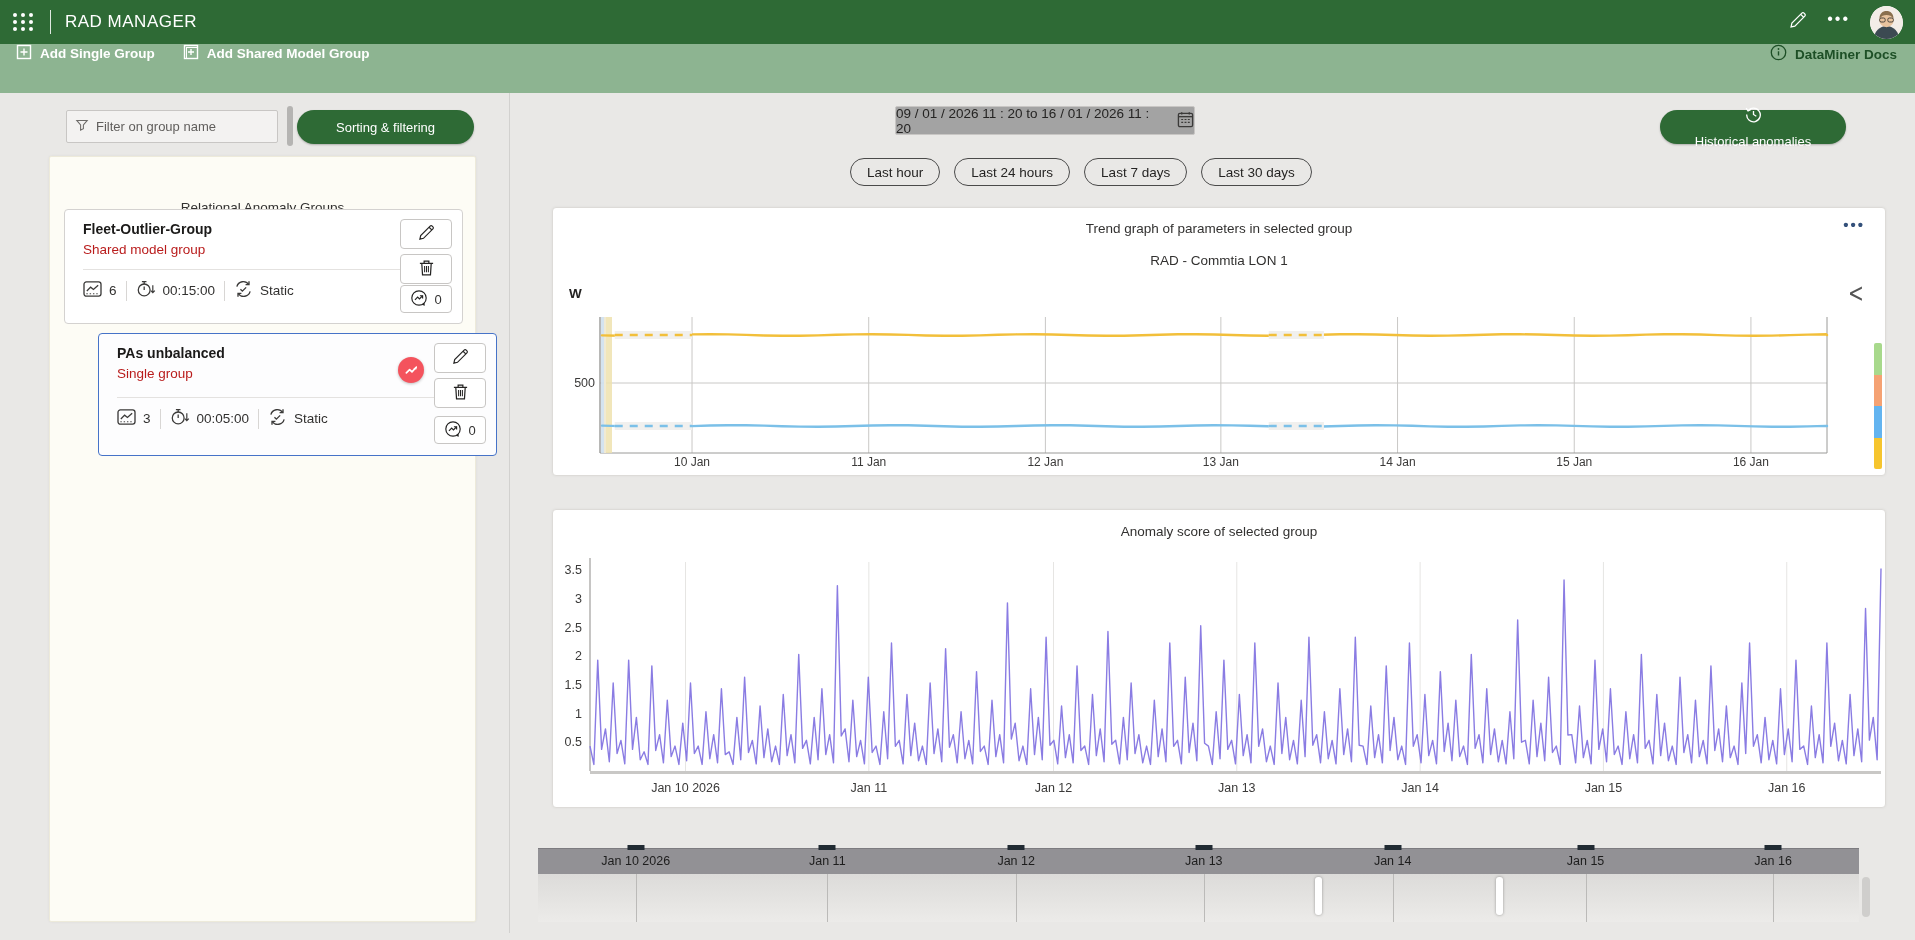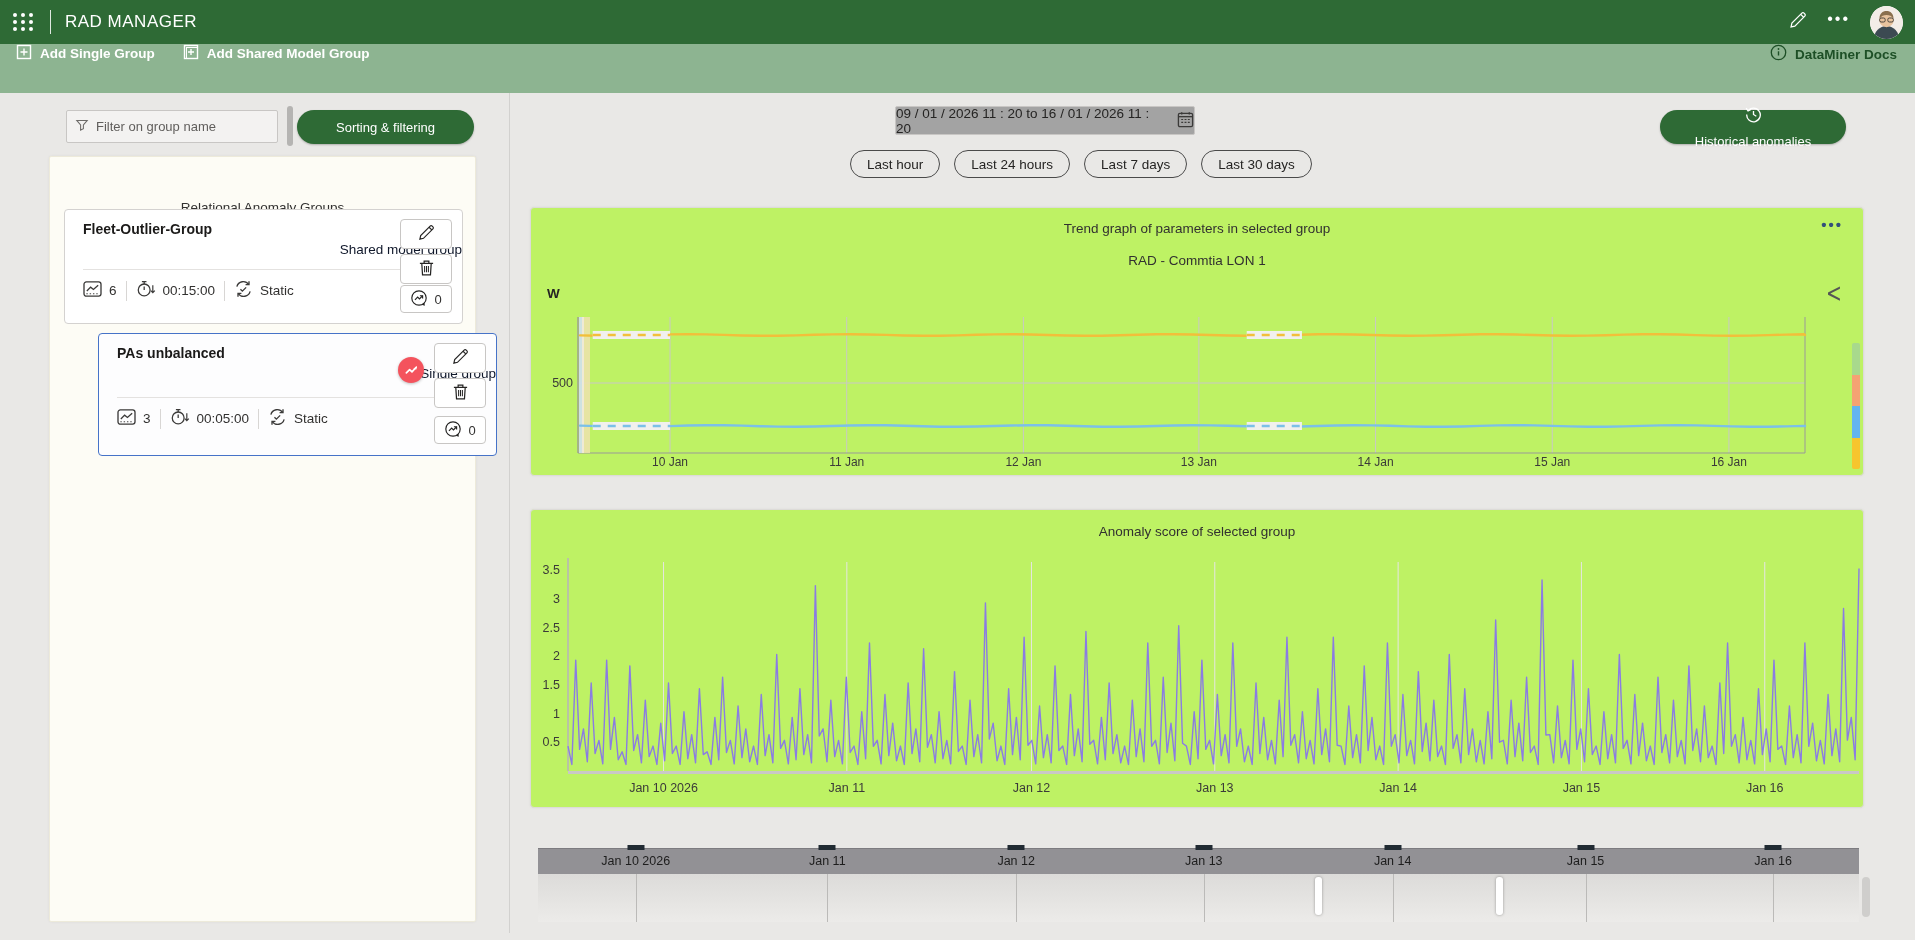--- a/index.html
+++ b/index.html
@@ -32,36 +32,36 @@
   .grip { position:absolute; left:287px; top:106px; width:6px; height:40px; background:#b5b4b2; border-radius:3px; }
   .green-pill { background:#2e6a35; color:#fff; border:none; border-radius:17px; font-size:13px; font-family:inherit; cursor:pointer; display:flex; align-items:center; justify-content:center; gap:8px; box-shadow:0 1px 2px rgba(0,0,0,.25); }
   .sorting-btn { position:absolute; left:297px; top:110px; width:177px; height:34px; }
   .hist-btn { position:absolute; left:1660px; top:110px; width:186px; height:34px;flex-direction:column; }
 
   .group-panel { position:absolute; left:49px; top:156px; width:427px; height:766px; background:#fdfcf5; border:1px solid #edeada; border-radius:2px; box-shadow:0 0 3px rgba(0,0,0,.06); }
   .panel-heading { text-align:center; font-size:13.5px; color:#323130; padding-top:15px;margin-top:28px; }
   .group-card { position:absolute; left:14px; width:399px; background:#fff; border:1px solid #d4d2d0; border-radius:4px; padding:11px 0 10px 18px; }
   .group-card.selected { border:1.5px solid #4673c8;margin-left:34px; }
   .card-title { font-size:14px; font-weight:700; color:#1b1a19; }
-  .card-sub { font-size:13.5px; color:#0f172a; margin-top:5px;text-align:right; }
+  .card-sub { font-size:13.5px; color:#b91c1c; margin-top:5px; }
   .card-divider { height:1px; background:#e4e2e0; margin:12px 0 10px -0px; width:368px; }
   .stats-row { display:flex; align-items:center; gap:9px; font-size:13.5px; color:#323130; }
   .stat { display:flex; align-items:center; gap:7px; }
   .stat-sep { width:1px; height:20px; background:#d8d6d4; }
   .mini-btn { position:absolute; width:52px; height:30px; background:#fff; border:1px solid #c8c6c4; border-radius:4px; display:flex; align-items:center; justify-content:center; cursor:pointer; }
   .count-btn { position:absolute; width:52px; height:28px; right:10px; background:#fff; border:1px solid #c8c6c4; border-radius:4px; display:flex; align-items:center; justify-content:center; gap:6px; font-size:13px; color:#323130; cursor:pointer; }
   .alert-badge { position:absolute; left:299px; top:23px; width:26px; height:26px; background:#f4535d; border-radius:50%; display:flex; align-items:center; justify-content:center; box-shadow:0 1px 3px rgba(0,0,0,.25); }
 
   
   .date-box { position:absolute; left:895px; top:106px; width:300px; height:29px; background:#a3a3a3; border:1px solid #c8c6c4; border-radius:2px; display:flex; align-items:center; justify-content:center; gap:10px; font-size:13.5px; color:#252423; cursor:pointer; }
-  .quick-row { position:absolute; left:850px; top:150px; display:flex; gap:14px; }
+  .quick-row { position:absolute; left:850px; top:158px; display:flex; gap:14px; }
   .quick-pill { height:28px; padding:0 16px; border:1.4px solid #4a4a4a; border-radius:14px; background:transparent; font-size:13.5px; color:#252423; font-family:inherit; cursor:pointer; }
 
   
-  .chart-panel { position:absolute; left:530px; width:1334px; background:#bef264; border:1px solid #dddbd8; border-radius:4px; box-shadow:0 0 3px rgba(0,0,0,.05); }
+  .chart-panel { position:absolute; left:552px; width:1334px; background:#ffffff; border:1px solid #dddbd8; border-radius:4px; box-shadow:0 0 3px rgba(0,0,0,.05); }
   #trend-panel { top:207px; height:269px; }
   #anomaly-panel { top:509px; height:299px; }
   .chart-title { position:absolute; left:0; width:100%; text-align:center; font-size:13.5px; color:#323130; }
   .panel-menu { position:absolute; right:20px; top:8px; color:#33507a; font-size:15px; font-weight:700; letter-spacing:2px; cursor:pointer; }
   .collapse-chev { position:absolute; right:21px; top:73px; color:#555; font-size:19px; cursor:pointer; font-family:"DejaVu Sans",sans-serif; transform:scaleY(1.4); }
   .ylabel { position:absolute; left:16px; top:78px; font-size:13.5px; font-weight:700; color:#252423; }
   .ytick-500 { position:absolute; left:12px; top:168px; width:30px; text-align:right; font-size:12.5px; color:#3b3a39; }
   .legend-bar { position:absolute; left:1321px; top:135px; width:8px; height:126px; border-radius:2px; overflow:hidden; display:flex; flex-direction:column; }
   .legend-bar div { width:100%; }
   svg.chart-canvas { position:absolute; left:0; top:0; }

